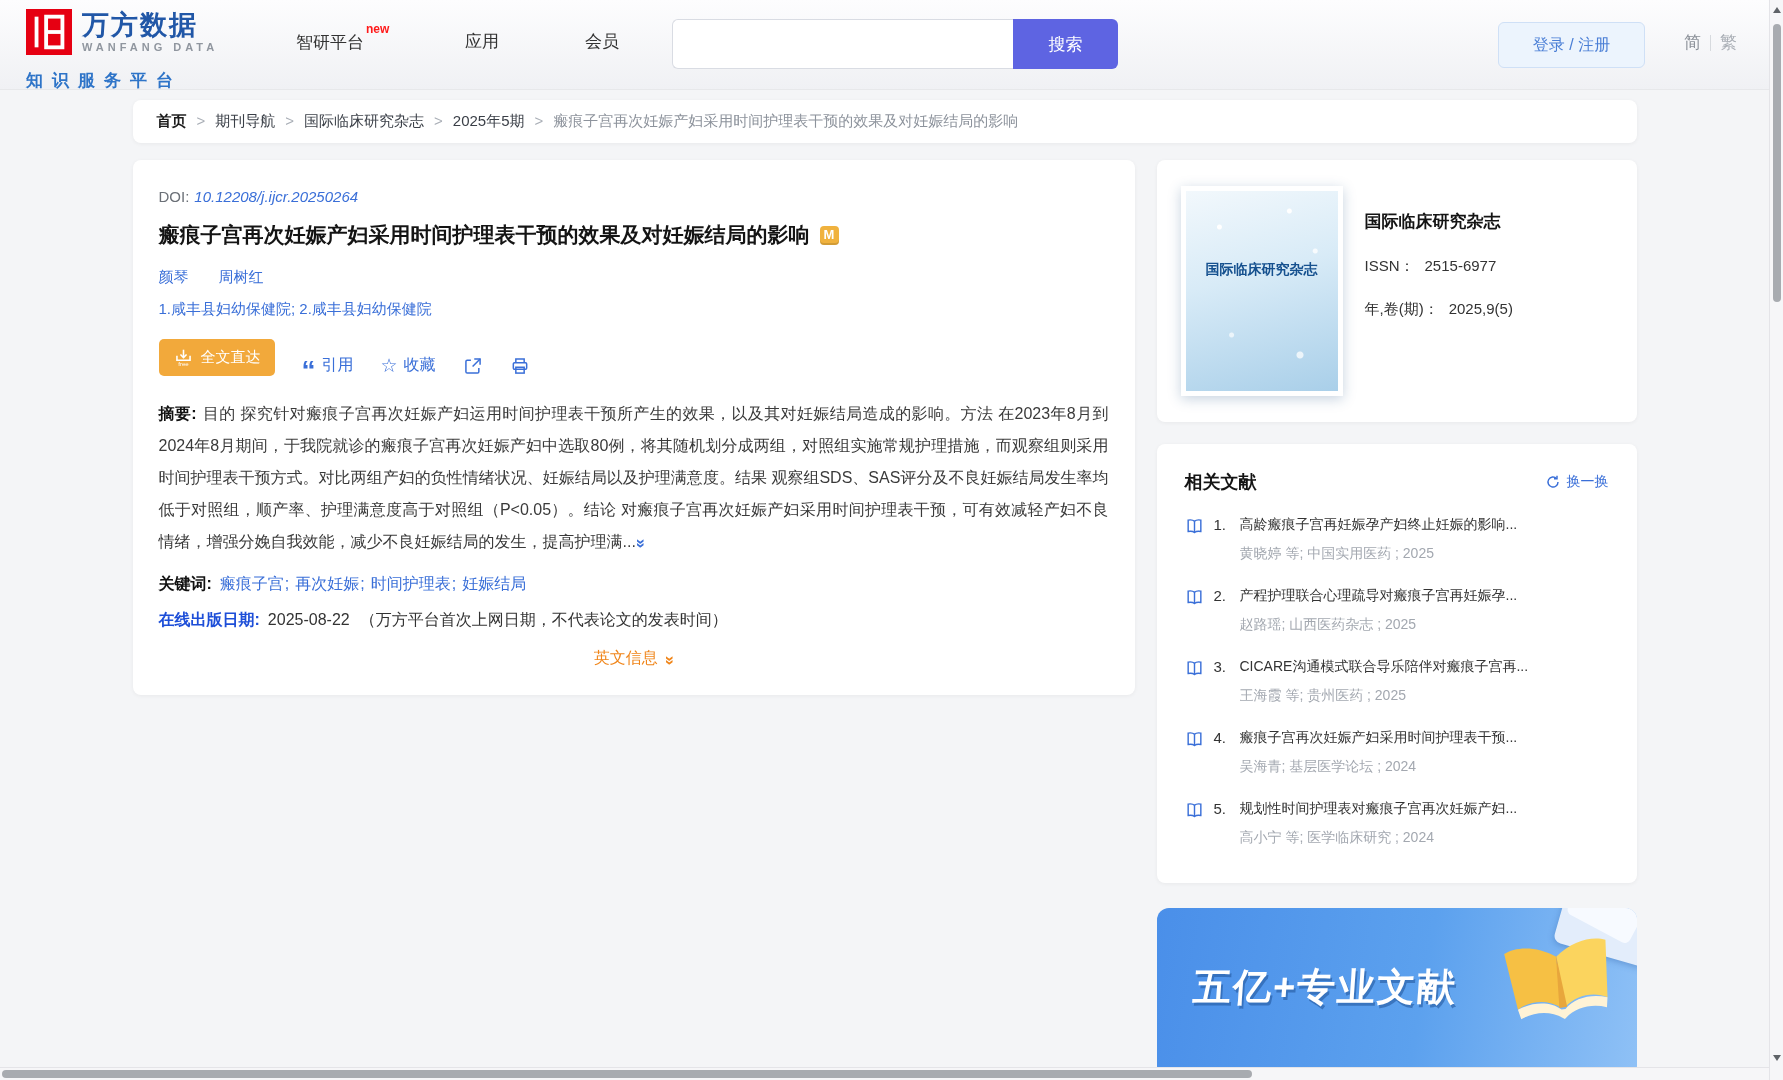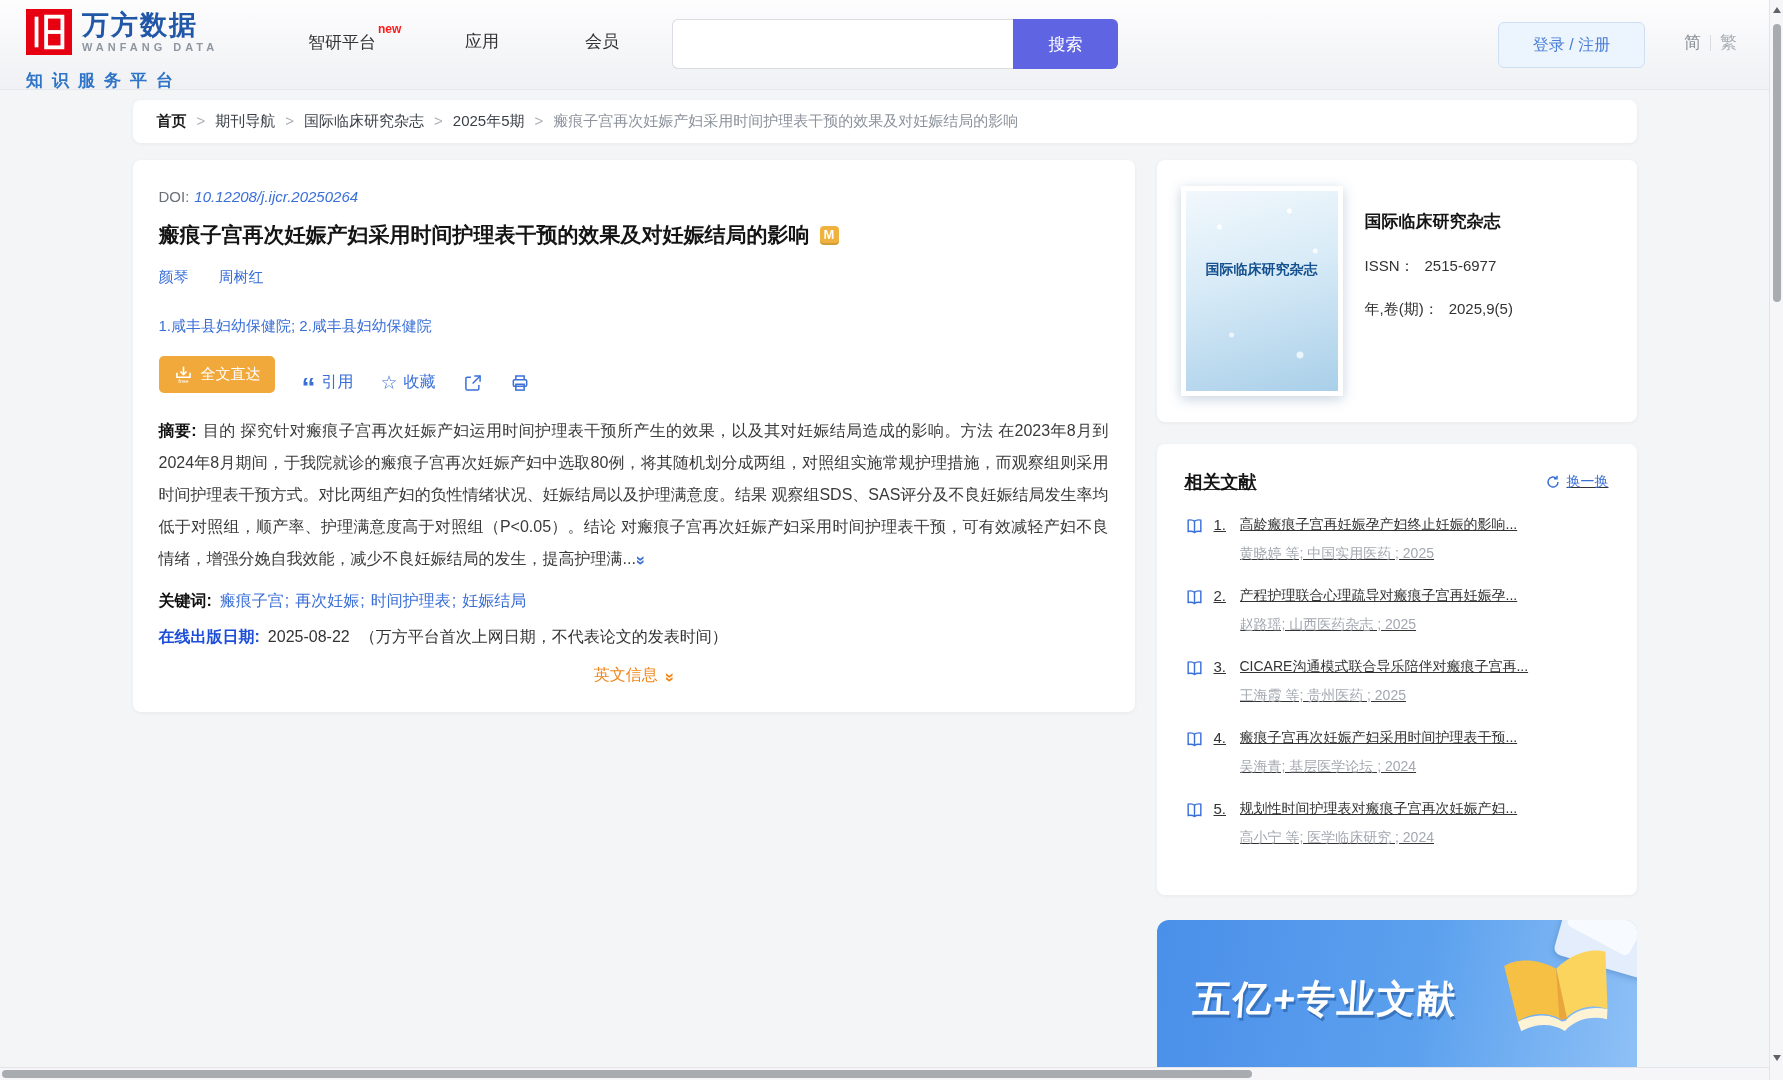--- a/index.html
+++ b/index.html
@@ -13,21 +13,21 @@
 
   
   .topbar{position:relative;height:89px;background:linear-gradient(#fdfdfe,#f0f1f4);box-shadow:0 1px 0 rgba(0,0,0,.05);}
   .logo{position:absolute;left:26px;top:9px;cursor:pointer;}
   .logo-top{display:flex;align-items:center;gap:10px;}
   .logo-mark svg{display:block;}
   .logo-cn{display:block;font-size:27px;font-weight:bold;color:var(--brand-blue,#2157a7);letter-spacing:2px;line-height:1.05;}
   .logo-en{display:block;font-size:11px;font-weight:bold;color:#90969f;letter-spacing:4px;margin-top:2px;}
   .logo-sub{display:block;margin-top:14px;font-size:17px;font-weight:600;color:#2e74c8;letter-spacing:9px;}
   .nav-item{position:absolute;top:30px;font-size:17px;color:#333;cursor:pointer;white-space:nowrap;}
-  .nav-0{left:308px;} .nav-1{left:465px;} .nav-2{left:585px;}
+  .nav-0{left:296px;} .nav-1{left:465px;} .nav-2{left:585px;}
   .new-badge{color:#ff1a1a;font-size:12px;font-weight:bold;position:relative;top:-8px;left:2px;}
   .search{position:absolute;left:672px;top:19px;display:flex;}
   .search input{width:316px;height:48px;border:1px solid #d9dce3;border-right:none;border-radius:6px 0 0 6px;padding:0 12px;font-size:16px;outline:none;background:#fff;}
   .search .search-btn{width:105px;height:50px;background:var(--search-indigo,#5e64e2);color:#fff;font-size:17px;border:none;border-radius:0 6px 6px 0;cursor:pointer;}
   .login-btn{position:absolute;left:1498px;top:22px;width:147px;height:46px;box-sizing:border-box;background:#ecf4fd;border:1px solid #cfe0f6;border-radius:6px;color:#4b7fd6;font-size:16px;display:flex;align-items:center;justify-content:center;cursor:pointer;}
   .lang{position:absolute;left:1684px;top:31px;font-size:17px;display:flex;align-items:center;gap:9px;}
   .lang-simplified{color:#8b9098;cursor:pointer;}
   .lang-sep{width:1px;height:16px;background:#d7dade;}
   .lang-traditional{color:#a9aeb5;cursor:pointer;}
 
@@ -44,21 +44,21 @@
   .card{background:#fff;border-radius:8px;box-shadow:0 1px 4px rgba(0,0,0,.05);box-sizing:border-box;}
 
   
   .article-card{width:1002px;padding:28px 26px 26px;}
   .doi-row{font-size:15px;color:#6b7077;}
   .doi-link{color:var(--accent-blue,#3a6fd8);margin-left:5px;cursor:pointer;font-style:italic;}
   .art-title{margin:16px 0 0;font-size:21px;font-weight:bold;color:#141414;line-height:1.35;display:flex;align-items:center;gap:10px;}
   .m-badge{flex:none;width:19px;height:19px;background:#f0b23e;border-radius:4px;color:#fff;font-size:13px;font-weight:bold;display:inline-flex;align-items:center;justify-content:center;box-shadow:inset 0 -2px 0 rgba(0,0,0,.12);}
   .authors{margin-top:19px;display:flex;gap:30px;font-size:15px;}
   .author-link{color:var(--accent-blue,#3a6fd8);cursor:pointer;}
-  .affils{margin-top:30px;font-size:15px;color:var(--accent-blue,#3a6fd8);}
+  .affils{margin-top:13px;font-size:15px;color:var(--accent-blue,#3a6fd8);}
   .actions{margin-top:20px;display:flex;align-items:flex-end;gap:27px;}
   .fulltext-btn{height:37px;padding:0 14px;background:var(--orange,#f2a93b);border:none;border-radius:5px;color:#fff;font-size:15px;display:inline-flex;align-items:center;gap:7px;cursor:pointer;}
   .action-link{display:inline-flex;align-items:center;gap:6px;color:var(--accent-blue,#3a6fd8);font-size:16px;cursor:pointer;}
   .quote-mark{font-size:28px;line-height:1;display:inline-block;height:17px;overflow:hidden;font-weight:bold;}
   .star-ico{font-size:19px;line-height:1;}
   .abstract{margin-top:22px;font-size:16px;line-height:32px;color:#3a3a3a;text-align:justify;}
   .abstract .lab{font-weight:bold;color:#111;margin-right:6px;}
   .expand-ico{color:var(--accent-blue,#3a6fd8);display:inline-block;transform:rotate(90deg);font-size:17px;font-weight:bold;letter-spacing:-3px;cursor:pointer;margin-left:2px;}
   .keywords{margin-top:10px;font-size:16px;}
   .keywords .lab{font-weight:bold;color:#111;margin-right:8px;}
@@ -84,21 +84,21 @@
       radial-gradient(circle 3px at 75% 82%, #ffffffbb 0 3px, transparent 4px),
       linear-gradient(165deg,#f2f8fc 0%,#d8ebf7 42%,#a9cfe9 100%);
     display:flex;justify-content:center;}
   .cover-title{margin-top:70px;font-size:14px;font-weight:bold;color:#16518f;}
   .j-info{padding-top:24px;min-width:0;}
   .j-name{font-size:17px;font-weight:bold;color:#141414;cursor:pointer;}
   .j-line{margin-top:24px;font-size:15px;color:#333;}
   .j-line .lab{margin-right:10px;}
 
   
-  .related-card{margin-top:22px;width:480px;padding:26px 28px 24px;text-decoration:underline;}
+  .related-card{margin-top:22px;width:480px;padding:26px 28px 12px;}
   .rel-head{display:flex;justify-content:space-between;align-items:center;}
   .rel-title-h{font-size:18px;font-weight:bold;color:#141414;}
   .refresh-link{color:var(--accent-blue,#3a6fd8);font-size:14px;display:inline-flex;align-items:center;gap:6px;cursor:pointer;}
   .rel-list{margin-top:22px;}
   .rel-item{display:flex;align-items:flex-start;margin-bottom:24px;}
   .rel-ico{flex:none;margin-top:1px;}
   .rel-no{flex:none;width:26px;margin-left:10px;font-size:15px;color:#333;}
   .rel-body{flex:1;min-width:0;}
   .rel-t{font-size:14px;color:#333;white-space:nowrap;overflow:hidden;cursor:pointer;}
   .rel-meta{margin-top:11px;font-size:14px;color:#a3a8b0;white-space:nowrap;overflow:hidden;}

